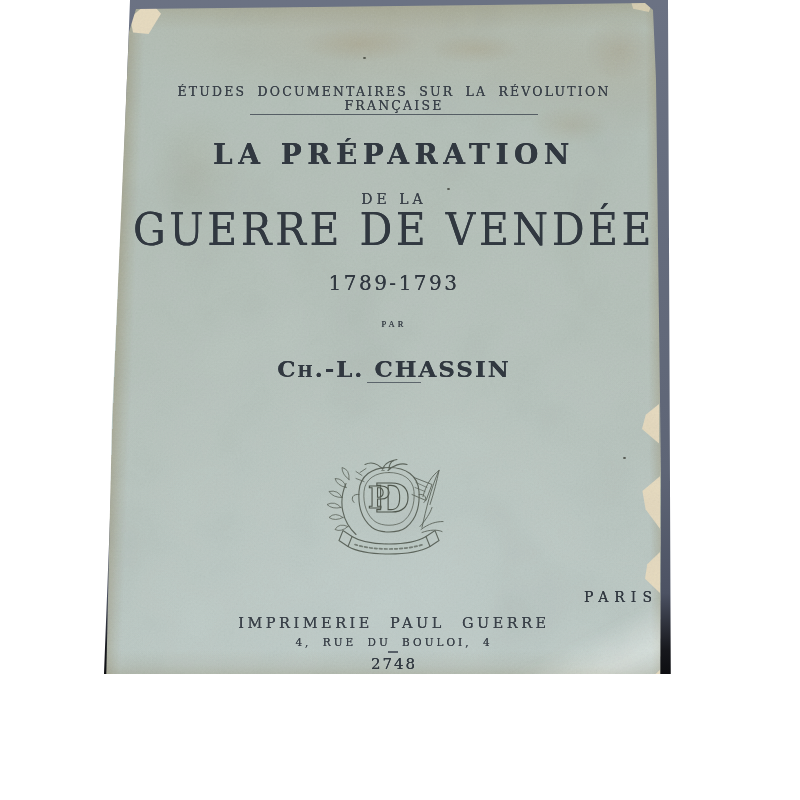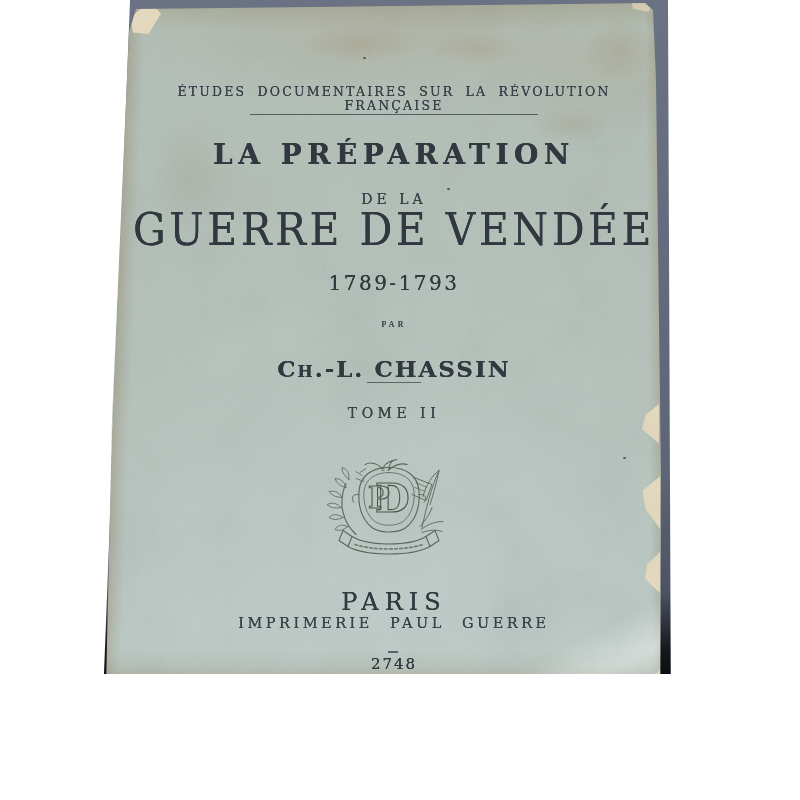--- a/index.html
+++ b/index.html
@@ -74,21 +74,21 @@
   .rule-1{top:114px;left:120px;right:auto;width:288px;height:1.4px;background:rgba(62,70,80,0.8);}
   .title-1{top:139px;font-size:28px;letter-spacing:5.5px;color:var(--ink-dark);font-weight:bold;}
   .title-2{top:191px;font-size:14px;letter-spacing:4px;color:var(--ink);}
   .title-3{top:204px;font-size:41px;letter-spacing:3.5px;color:var(--ink-dark);transform:scaleY(1.1);transform-origin:50% 0;}
   .years{top:272px;font-size:20px;letter-spacing:2.5px;color:var(--ink-dark);}
   .par{top:320px;font-size:8.5px;letter-spacing:3px;color:var(--ink);font-family:Liberation Serif, serif;}
   .author{top:344px;font-size:23px;font-weight:bold;font-variant:small-caps;letter-spacing:2px;color:var(--ink-dark);margin-top:12px;}
   .rule-2{top:382px;left:237px;right:auto;width:54px;height:1.3px;background:rgba(62,70,80,0.75);}
   .tome{top:405px;font-size:14px;letter-spacing:4.5px;color:var(--ink);}
   .emblem{top:457px;left:196px;right:auto;width:126px;height:107px;opacity:0.92;}
-  .city{top:589px;font-size:24px;letter-spacing:6px;color:var(--ink-dark);}
+  .city{top:589px;font-size:14px;letter-spacing:6px;color:var(--ink-dark);text-align:right;}
   .printer{top:615px;font-size:14.5px;letter-spacing:3.5px;word-spacing:9px;color:var(--ink);}
   .address{top:636px;font-size:10.5px;letter-spacing:3px;word-spacing:5px;color:var(--ink);}
   .rule-3{top:651px;left:258px;right:auto;width:10px;height:1.5px;background:rgba(62,70,80,0.8);}
   .year{top:656px;font-size:15px;letter-spacing:2px;color:var(--ink-dark);}
 </style>
 </head>
 <body>
 
 <div class="photo">
 
@@ -140,21 +140,20 @@
       <div class="rule-1"></div>
 
       <div class="title-1 txt">LA PRÉPARATION</div>
       <div class="title-2 txt">DE LA</div>
       <div class="title-3 txt">GUERRE DE VENDÉE</div>
       <div class="years txt">1789-1793</div>
 
       <div class="par txt">PAR</div>
       <div class="author txt">Ch.-L. CHASSIN</div>
       <div class="rule-2"></div>
-      <div class="tome txt">TOME II</div>
 
       <svg class="emblem" viewBox="0 0 126 106">
         <g stroke="#474e44" fill="none" stroke-width="1.1" stroke-linecap="round" opacity="0.88">
 
           <path d="M56,13 C58,6 64,3 71,2 M62,13 C67,8 75,5 81,7 M58,13 C52,6 45,4 39,7 M63,12 C63,7 65,4 68,3"></path>
 
           <path d="M63,10 C80,10 92,18 93,34 C94,50 90,62 80,70 C72,76 54,76 46,70 C36,62 32,50 33,34 C34,18 46,10 63,10 Z"></path>
 
           <path d="M63,15 C76,15 87,21 88,34 C89,47 85,58 77,64 C70,69 56,69 49,64 C41,58 37,47 38,34 C39,21 50,15 63,15 Z" stroke-width="0.8"></path>
 
@@ -180,18 +179,19 @@
         </g>
 
         <g font-family="DejaVu Serif, serif" font-weight="bold" stroke="#474e44" stroke-width="1.1" fill="rgba(190,202,194,0.25)">
           <text x="49" y="54" font-size="40">D</text>
           <text x="42" y="50" font-size="29">P</text>
         </g>
       </svg>
 
       <div class="city txt">PARIS</div>
       <div class="printer txt">IMPRIMERIE PAUL GUERRE</div>
+      <div class="address txt">4, RUE DU BOULOI, 4</div>
       <div class="rule-3"></div>
       <div class="year txt">2748</div>
 
     </div>
   </div>
 </div>
 
 </body></html>

